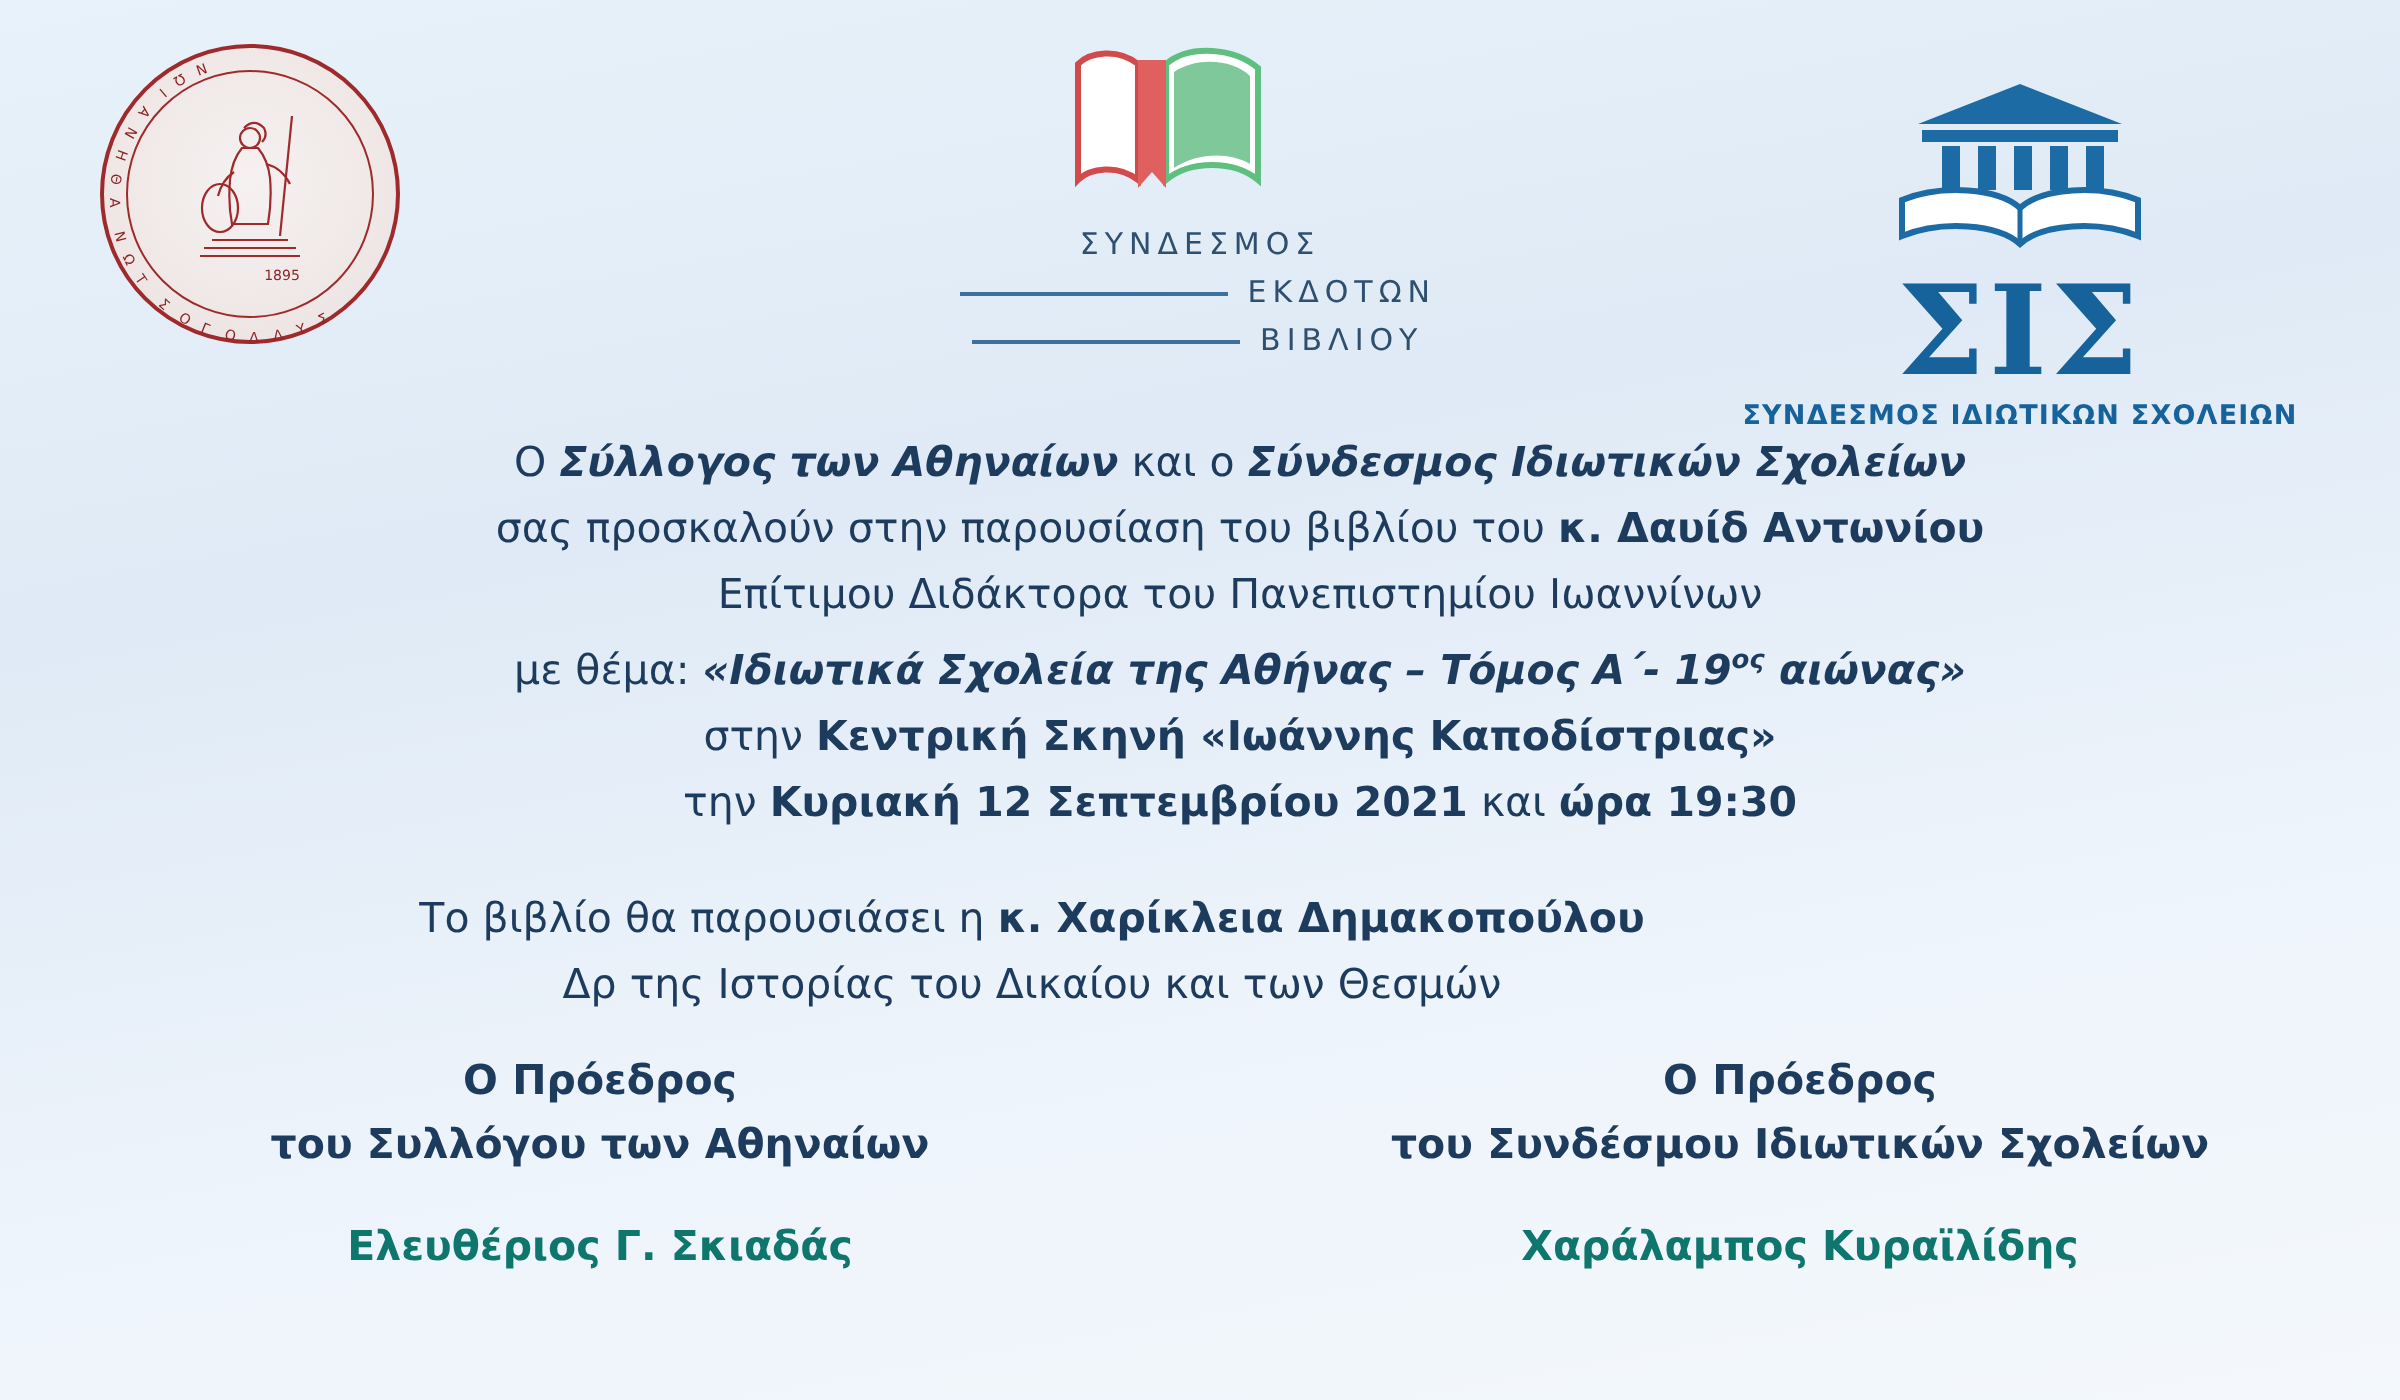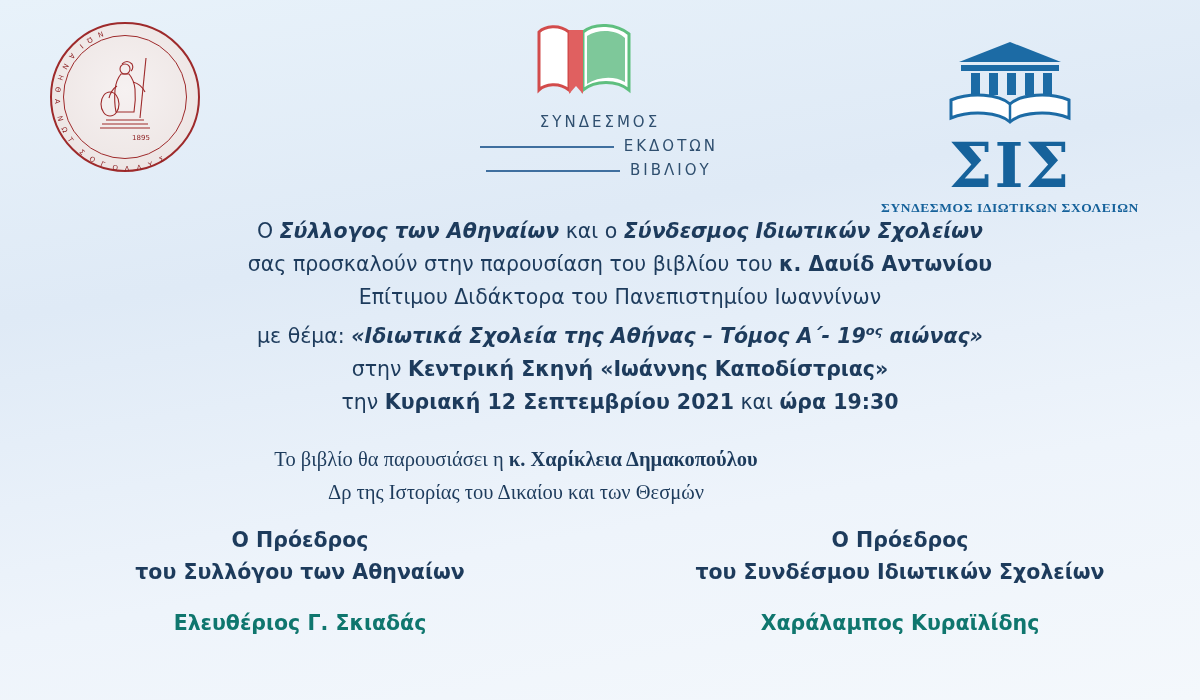--- a/index.html
+++ b/index.html
@@ -150,21 +150,20 @@
     line-height: 0.9;
     font-family: "DejaVu Serif", "Liberation Serif", serif;
   }
   .sis-caption {
     margin-top: 6px;
     font-size: 13.5px;
     letter-spacing: 0.6px;
     color: #16629b;
     font-weight: 600;
     text-align: center;
-    font-family: Liberation Serif, serif;
   }
 
   
   .body-text {
     position: absolute;
     top: 215px;
     left: 0;
     width: 1200px;
     text-align: center;
   }
@@ -178,21 +177,20 @@
   .b { font-weight: 700; }
   .bi { font-weight: 700; font-style: italic; }
   .sup { font-size: 13px; vertical-align: super; }
 
   .presenter {
     position: absolute;
     top: 443px;
     left: 0;
     width: 992px;
     text-align: center;
-    font-family: Liberation Serif, serif;
   }
 
   
   .signatures {
     position: absolute;
     top: 524px;
     left: 0;
     width: 1200px;
     display: flex;
   }

